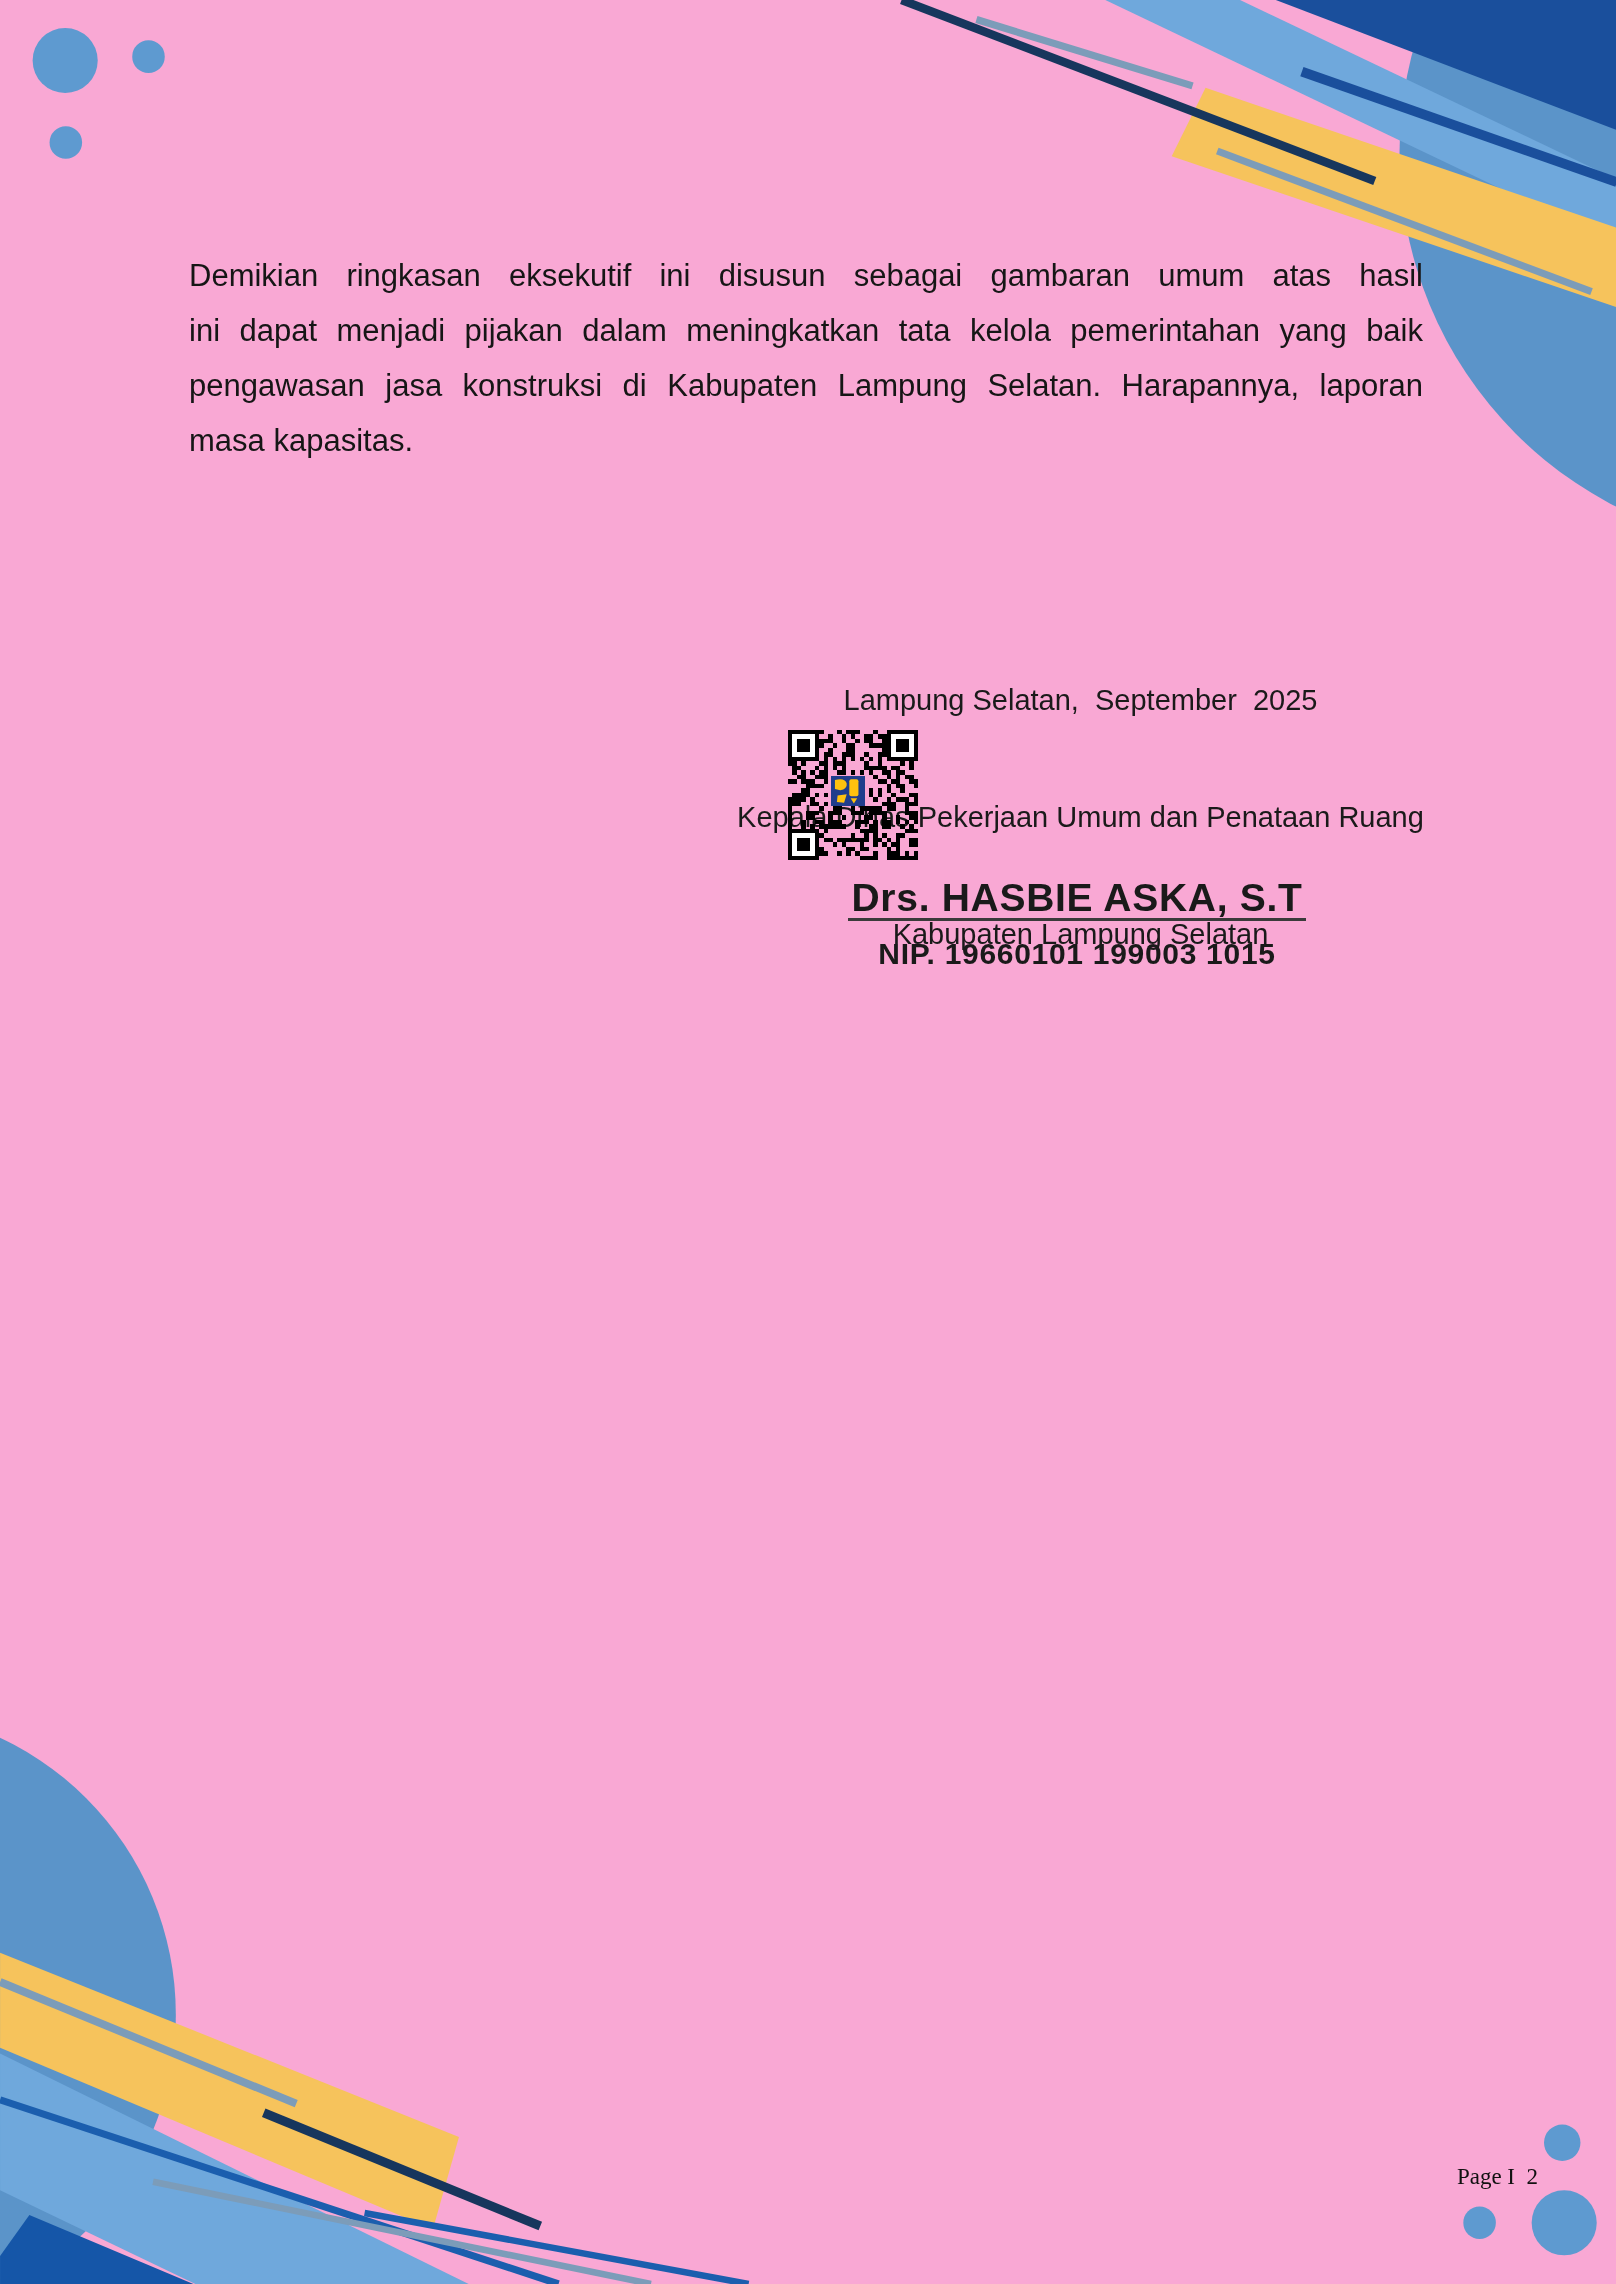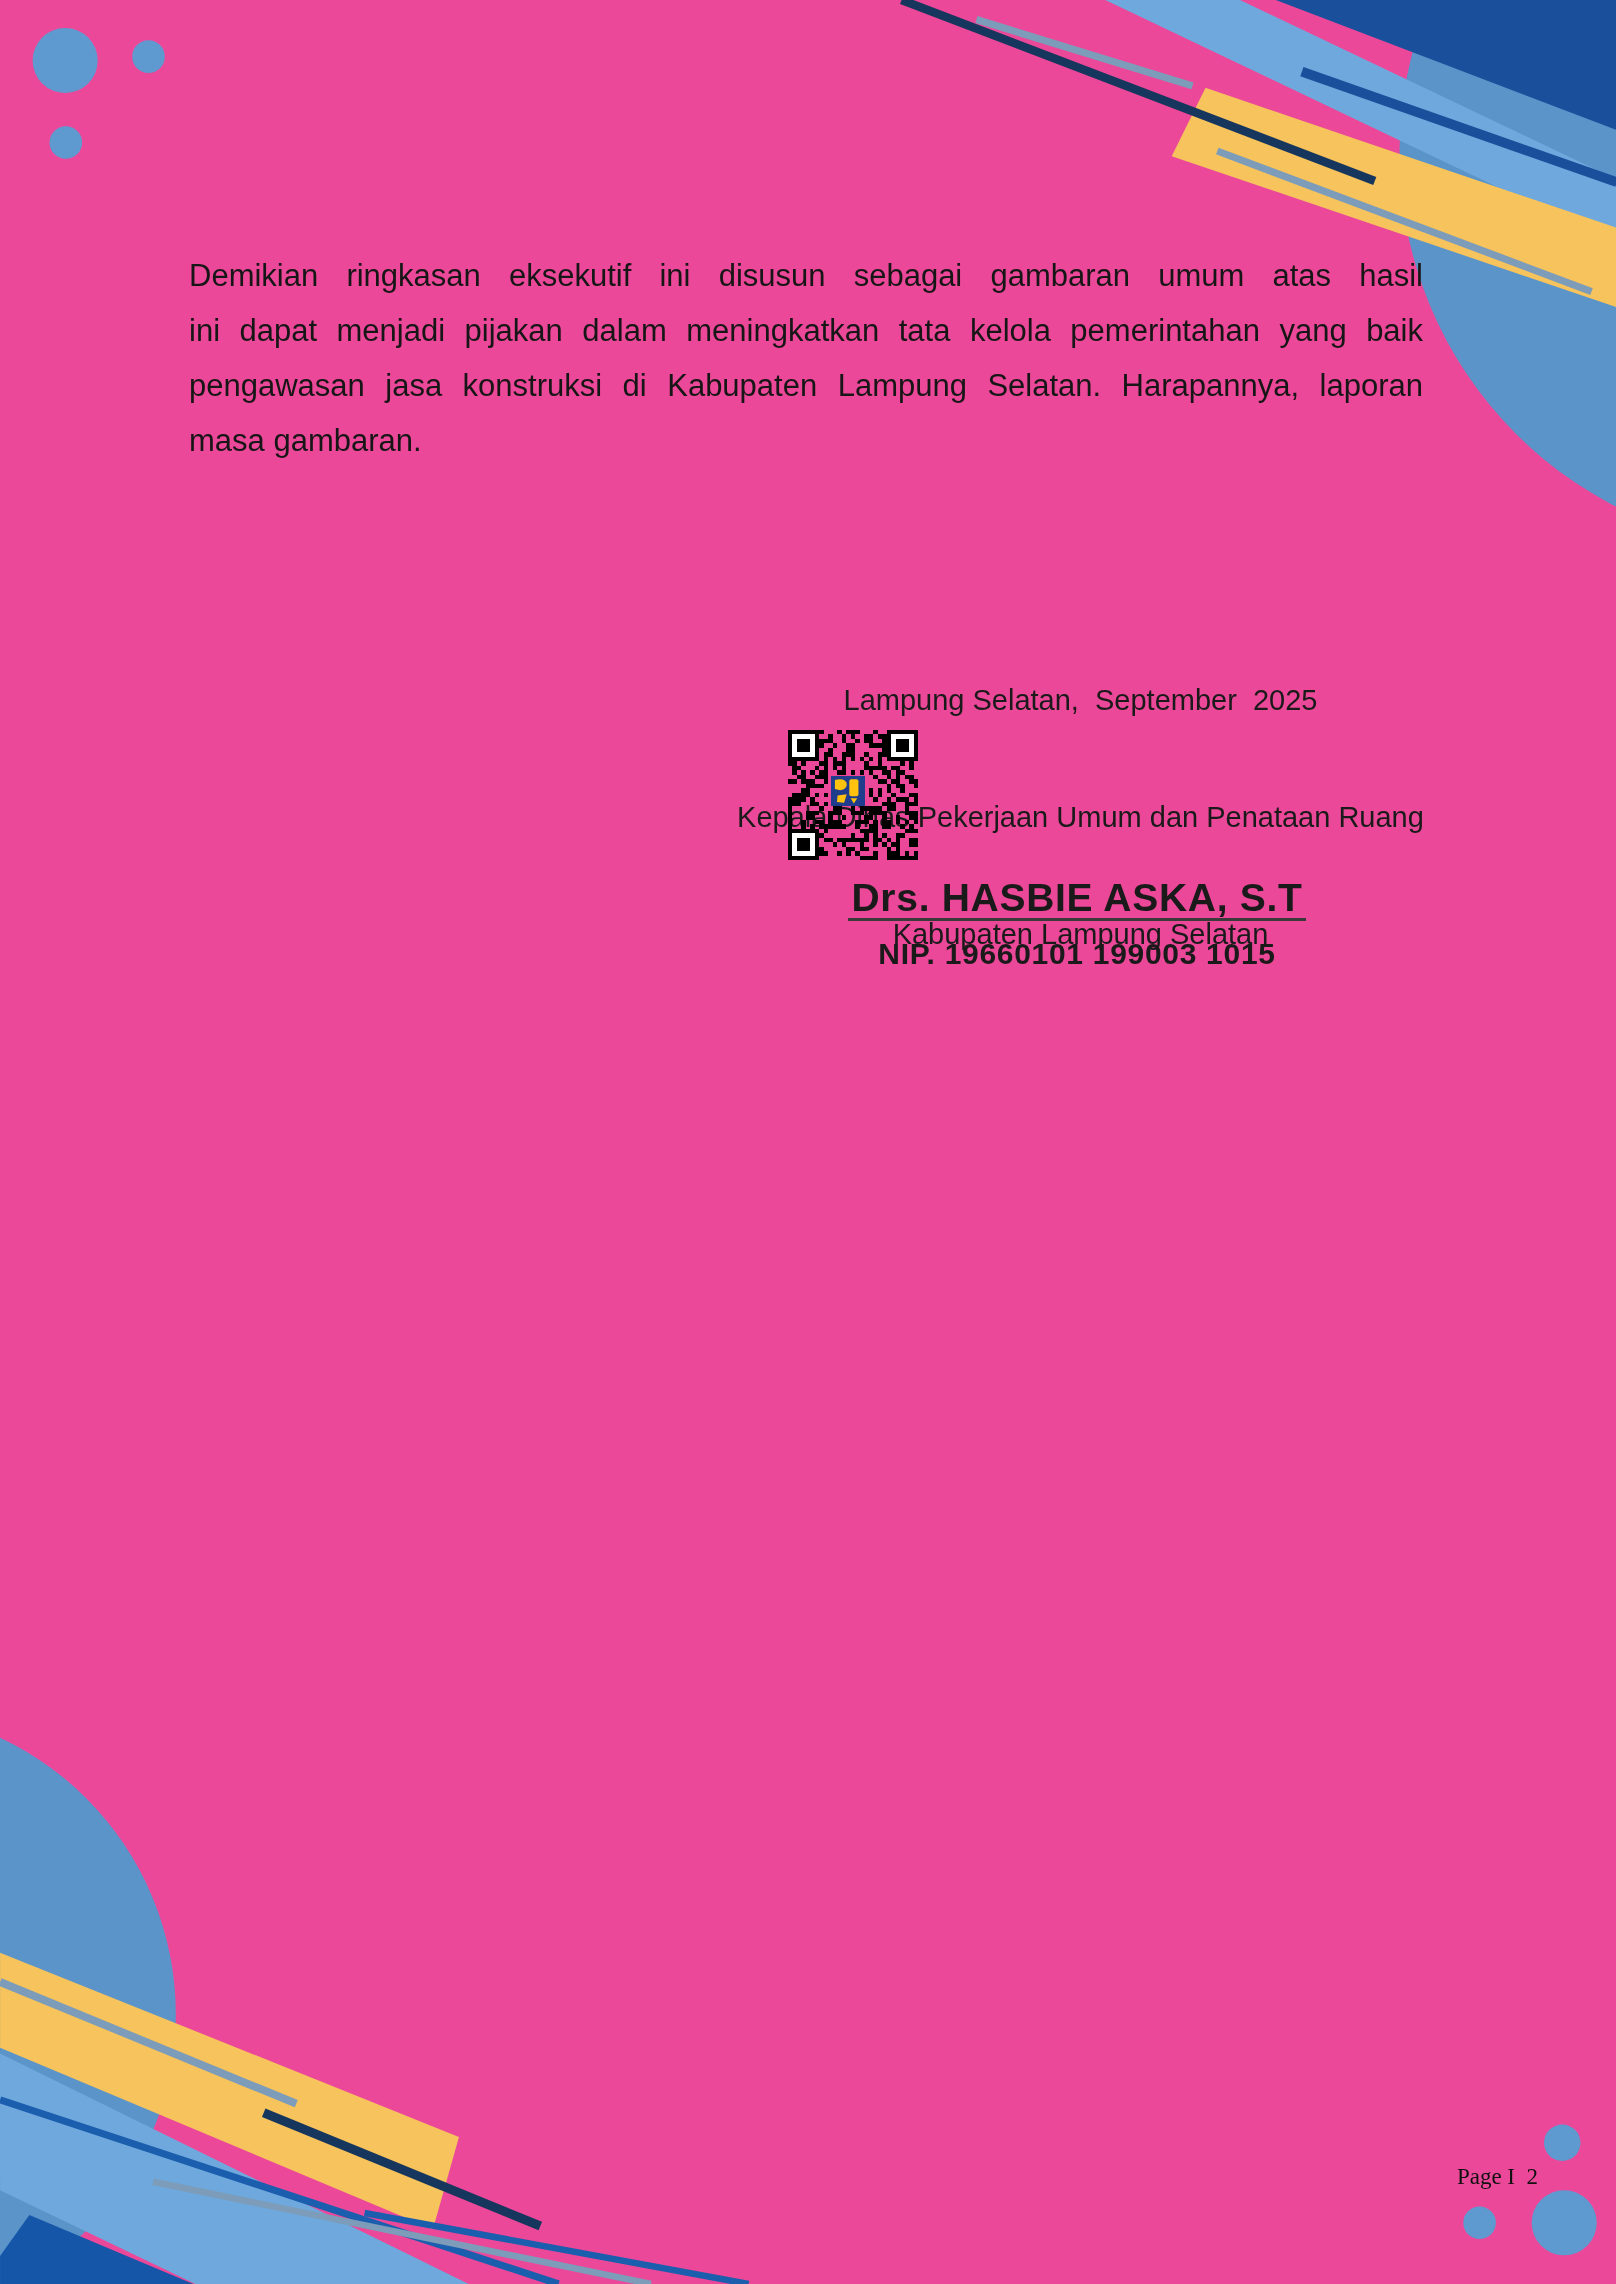--- a/index.html
+++ b/index.html
@@ -1,19 +1,19 @@
 <!DOCTYPE html>
 <html style="font-size:10.4px"><head>
 <meta charset="utf-8">
 <style>
   html,body{margin:0;padding:0;background:#888;}
   .page{
     position:relative;
     width:1617px;height:2284px;
-    background:#ec4899;
+    background:#f9a8d4;
     overflow:hidden;
     font-family:"Liberation Sans", sans-serif;
     color:#1c1c1c;
   }
   .decor{position:absolute;left:0;top:0;width:1617px;height:2284px;z-index:0;}
   .content{position:absolute;z-index:1;}
 
   
   .para{
     left:189px;top:248px;width:1234px;
@@ -105,21 +105,21 @@
       <circle cx="2400" cy="3292" r="28" fill="#5E9AD0"></circle>
       <circle cx="2273" cy="3415" r="25" fill="#5E9AD0"></circle>
       <circle cx="2403" cy="3415" r="50" fill="#5E9AD0"></circle>
     </g>
   </svg>
 
   <div class="content para">
     <div class="pline">Demikian ringkasan eksekutif ini disusun sebagai gambaran umum atas hasil</div>
     <div class="pline">ini dapat menjadi pijakan dalam meningkatkan tata kelola pemerintahan yang baik</div>
     <div class="pline">pengawasan jasa konstruksi di Kabupaten Lampung Selatan. Harapannya, laporan</div>
-    <div class="pline last">masa gambaran.</div>
+    <div class="pline last">masa kapasitas.</div>
   </div>
 
   <div class="content sig">
     <div>Lampung Selatan,  September  2025</div>
     <div>Kepala Dinas Pekerjaan Umum dan Penataan Ruang</div>
     <div>Kabupaten Lampung Selatan</div>
   </div>
 
   <div class="content qrwrap">
     <svg id="qr" width="130" height="130" viewBox="0 0 29 29" shape-rendering="crispEdges">

